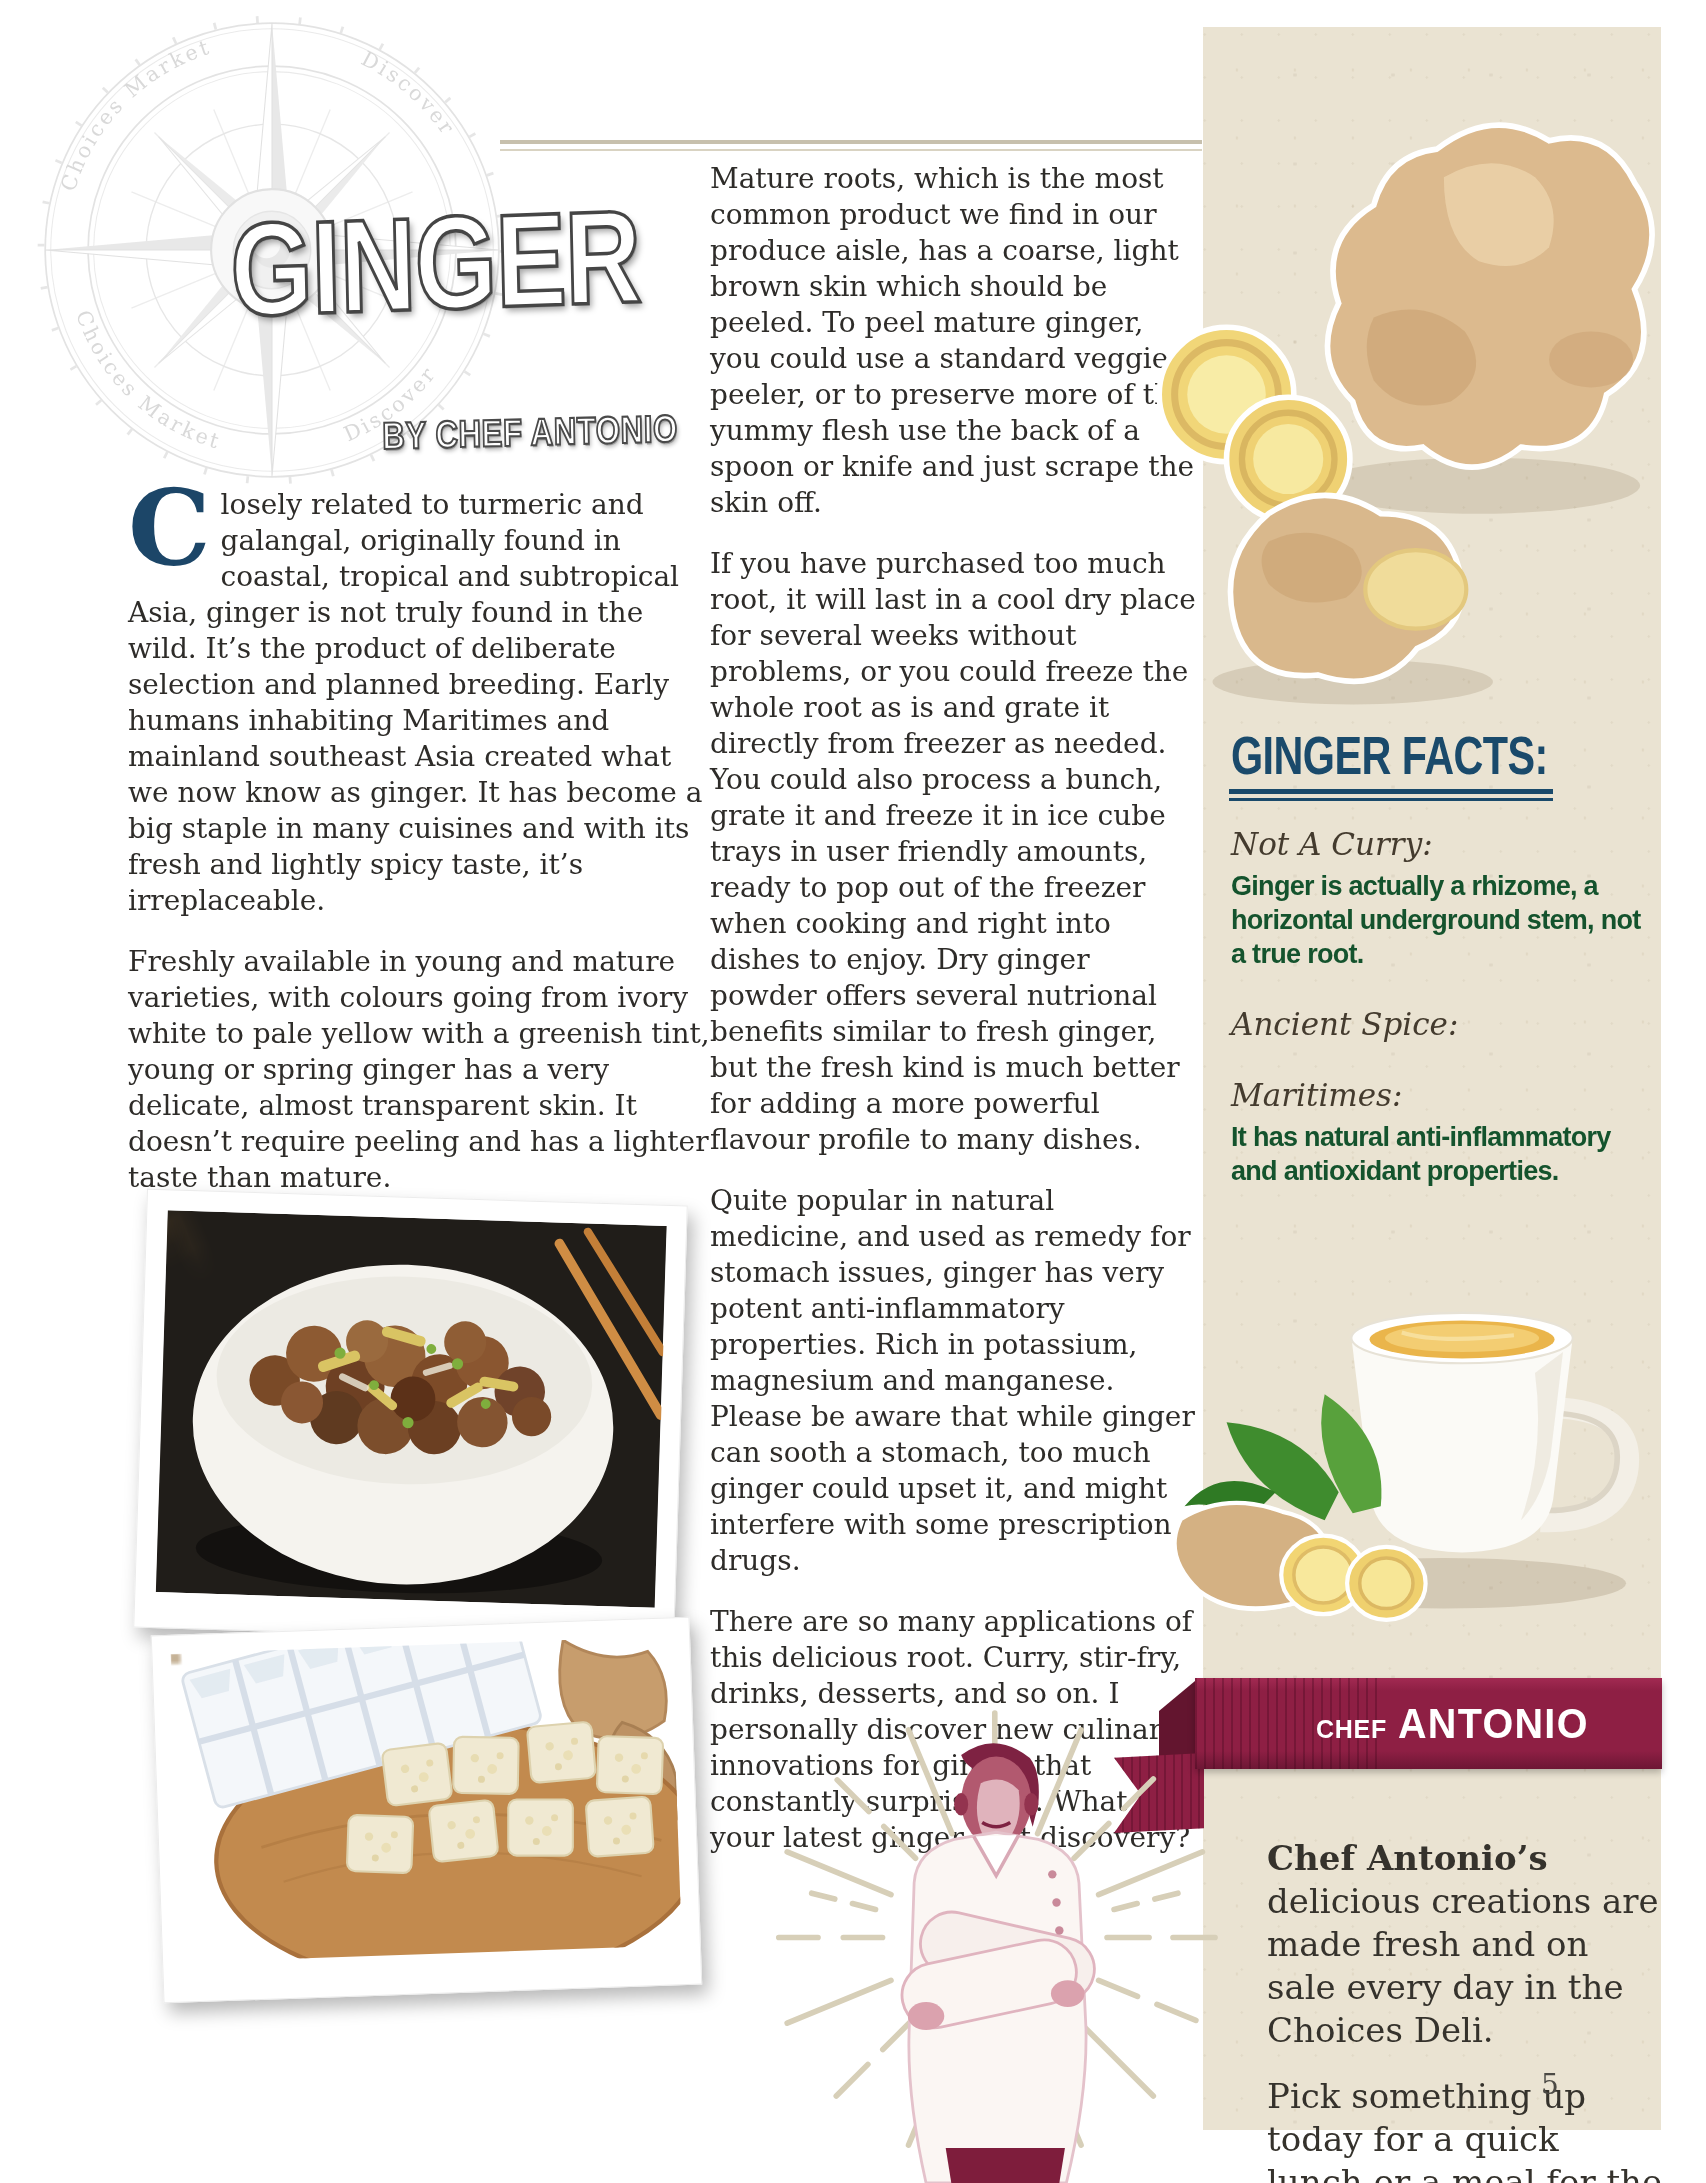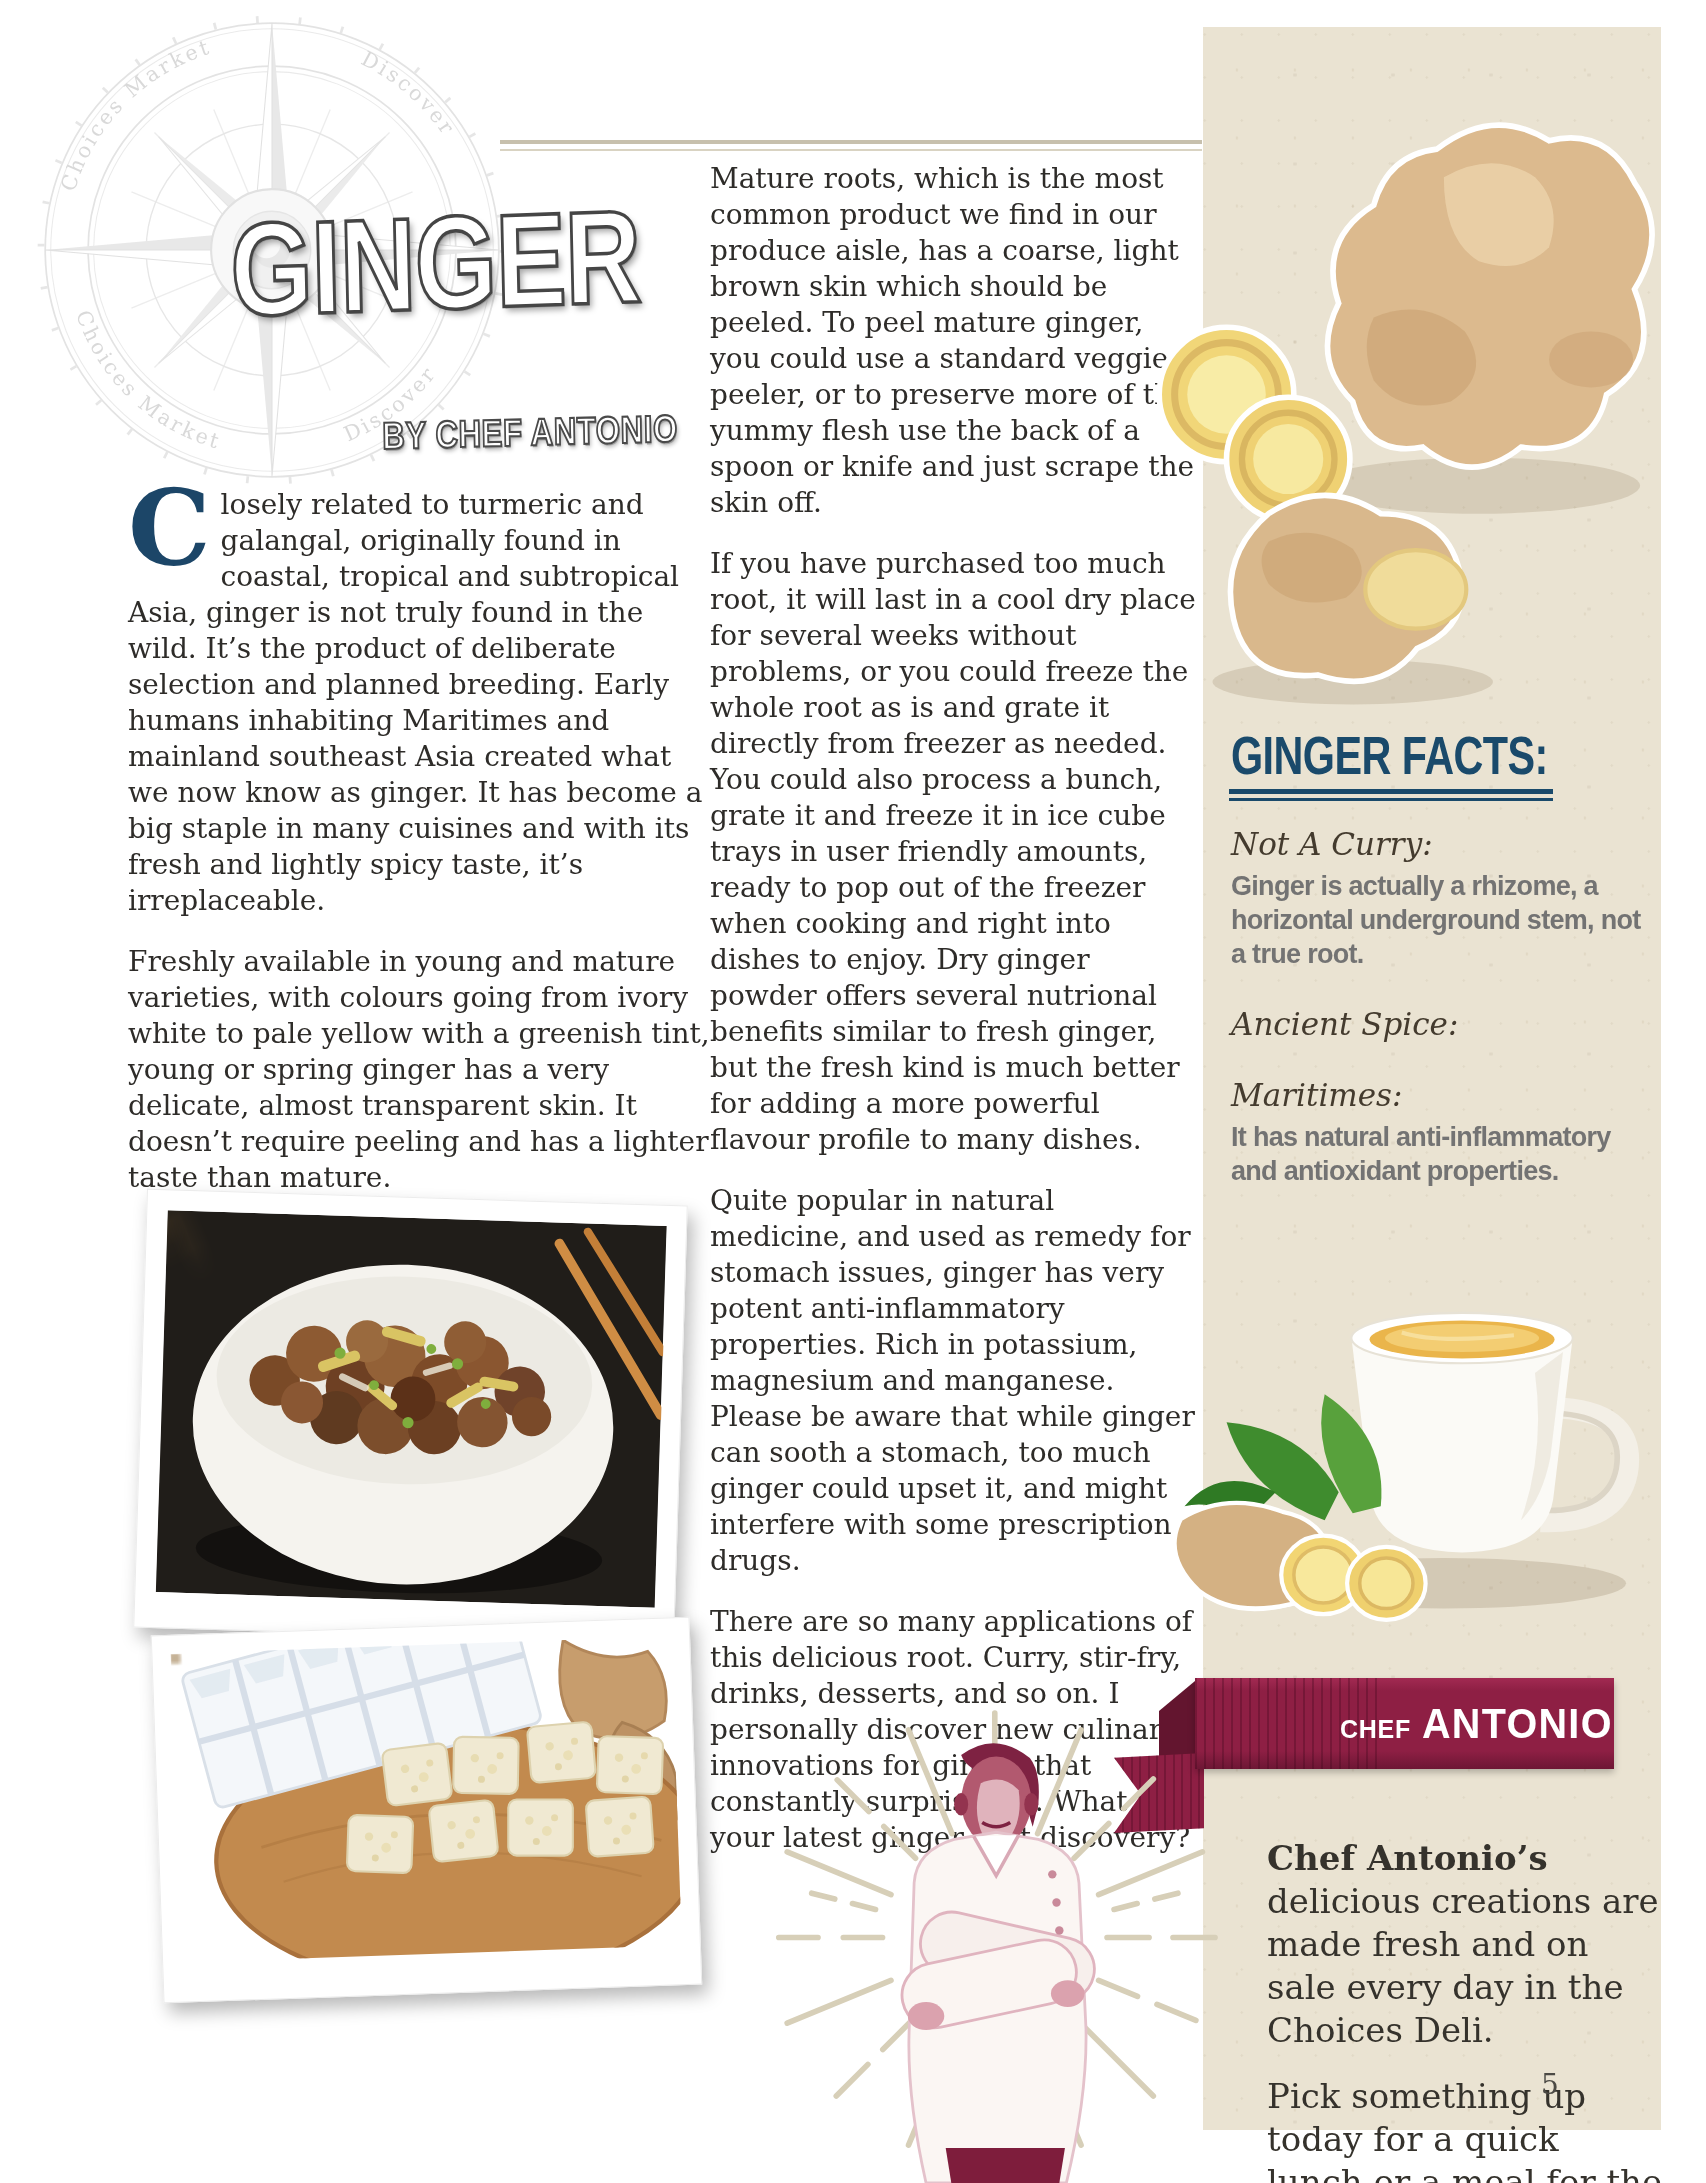--- a/index.html
+++ b/index.html
@@ -52,26 +52,26 @@
   #facts-title{position:absolute;left:1231px;top:725px;font-family:"Liberation Sans",sans-serif;
                font-weight:bold;font-size:53px;color:#1a4a6b;letter-spacing:-0.7px;
                transform:scaleX(.78);transform-origin:left top;}
   #facts-rule1{position:absolute;left:1229px;top:789px;width:324px;height:4.9px;background:#1a4a6b;}
   #facts-rule2{position:absolute;left:1229px;top:798px;width:324px;height:2.8px;background:#1a4a6b;}
   #facts-list{position:absolute;left:1231px;top:826px;width:421px;}
   .fact{margin-bottom:35px;}
   .fact-label{font-family:"DejaVu Serif",serif;font-style:italic;font-size:31px;color:#443b2e;
               margin:0 0 7px 0;}
   .fact-text{font-family:"Liberation Sans",sans-serif;font-weight:bold;font-size:27px;
-             line-height:34px;color:#737373;letter-spacing:-0.7px;margin:0;}
-
-  
-  #ribbon-band{position:absolute;left:1195px;top:1678px;width:395px;height:91px;
+             line-height:34px;color:#14532d;letter-spacing:-0.7px;margin:0;}
+
+  
+  #ribbon-band{position:absolute;left:1195px;top:1678px;width:467px;height:91px;
                background:linear-gradient(180deg,#a22a52 0%,#8e1f44 14%,#8e1f44 80%,#6d1634 100%);
-               display:flex;align-items:center;box-shadow:0 4.2px 7px rgba(0,0,0,.25);padding-left:24px;}
+               display:flex;align-items:center;box-shadow:0 4.2px 7px rgba(0,0,0,.25);}
   #ribbon-band .stripes{position:absolute;left:0;top:0;bottom:0;width:182px;
                background:repeating-linear-gradient(90deg,rgba(60,5,25,.30) 0 2.1px,transparent 2.1px 9px);}
   #ribbon-fold{position:absolute;left:1159px;top:1681px;width:36px;height:125px;background:#63152f;
                clip-path:polygon(100% 0,100% 72%,0 100%,0 24%);}
   #ribbon-tail{position:absolute;left:1114px;top:1753px;width:90px;height:80px;background:#8e1f44;
                clip-path:polygon(0 6%,100% 0,100% 94%,0 100%,30% 52%);
                background-image:repeating-linear-gradient(90deg,rgba(60,5,25,.30) 0 2.1px,transparent 2.1px 8.4px);}
   #ribbon-text{position:relative;display:flex;align-items:baseline;gap:11.2px;padding-left:121px;
                color:#fff;font-family:"Liberation Sans",sans-serif;font-weight:bold;}
   #ribbon-chef{font-size:25px;letter-spacing:0.7px;}

